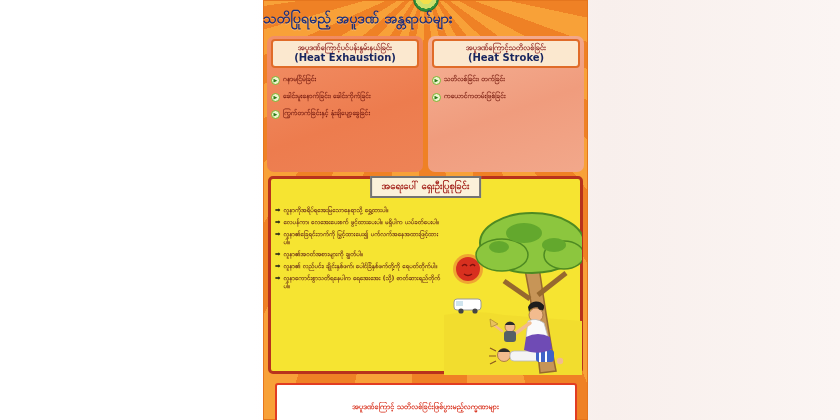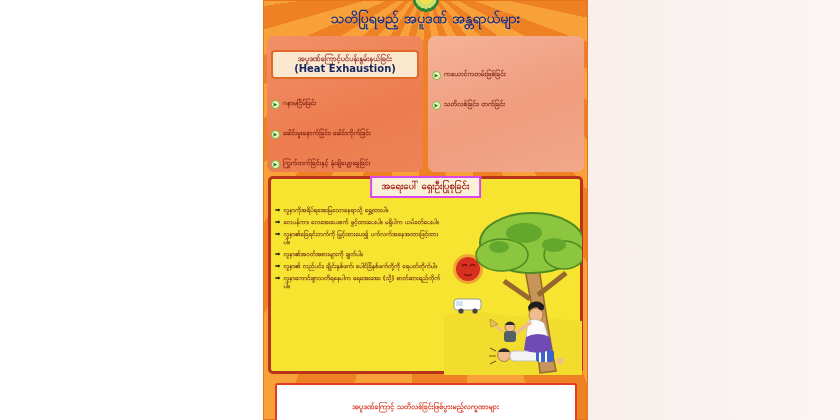--- a/index.html
+++ b/index.html
@@ -10,44 +10,44 @@
   .poster { position:absolute; left:263px; top:0; width:325px; height:420px; overflow:hidden;
     background:#ef8125;
     background-image:repeating-conic-gradient(from -90deg at 50% -4%, #f8a138 0deg 8deg, #ef8125 8deg 16deg);
     box-shadow:0 0 0 1px #e5761e inset; }
 
   .emblem { position:absolute; left:50%; top:-14px; transform:translateX(-50%);
     width:26px; height:26px; border-radius:50%;
     background:radial-gradient(circle at 50% 45%, #f4e04a 0 35%, #cfe06a 36% 60%, #2e8f3a 61% 100%);
     border:1px solid #1f6e2c; }
 
-  .title { position:absolute; top:9px; left:0; width:100%; text-align:center;
+  .title { position:absolute; top:9px; left:0; width:100%; text-align:left;
     color:#1b2f7d; font-weight:bold; font-size:14px; letter-spacing:.2px;
     text-shadow:0 1px 0 rgba(255,255,255,.25); }
 
   .cols { position:absolute; top:36px; left:4px; width:317px; height:136px;
     display:flex; gap:5px; }
-  .col { flex:1; border-radius:7px; padding:14px 4px; overflow:hidden; }
+  .col { flex:1; border-radius:7px; padding:3px 4px; overflow:hidden; }
   .col.left  { background:linear-gradient(160deg,#f29068 0%,#ed7c4e 60%,#ee8356 100%); }
   .col.right { background:linear-gradient(160deg,#f5b297 0%,#f09c7d 55%,#f2a88b 100%); }
   .col-head { background:#fbe8cf; border:2px solid #e06b28; border-radius:4px;
     text-align:center; color:#8c1f1c; font-weight:bold; padding:2px 1px; margin-bottom:3px; }
   .col-head .mm { font-size:7.5px; line-height:1.25; display:block; }
   .col-head .en { font-size:10px; line-height:1.2; display:block; color:#17255f; }
   .sym-list { list-style:none; }
   .sym-list li { display:flex; align-items:flex-start; gap:3px;
-    color:#7c1f12; font-weight:bold; font-size:6.8px; line-height:1.35; margin:20px 0; }
+    color:#7c1f12; font-weight:bold; font-size:6.8px; line-height:1.35; margin:7px 0; }
   .play-bullet { flex:0 0 auto; width:9px; height:9px; border-radius:50%;
     background:#eef6cf; border:1px solid #7bb32f; color:#2e7d1a; font-size:5px;
     display:flex; align-items:center; justify-content:center; line-height:1; margin-top:1px; }
 
   .firstaid { position:absolute; top:176px; left:5px; width:315px; height:198px;
     background:#f6e431; border:3px solid #b8321c; border-radius:5px; }
   .fa-banner { position:absolute; top:-3px; left:50%; transform:translateX(-50%);
-    background:#fbf1d9; border:2px solid #d946ef; color:#a01a14; font-weight:bold;
+    background:#fbf1d9; border:2px solid #737373; color:#a01a14; font-weight:bold;
     font-size:9.5px; padding:2px 10px; white-space:nowrap; }
   .fa-body { position:absolute; top:24px; left:4px; right:3px; bottom:2px; display:flex; }
   .fa-list { list-style:none; width:56%; padding-right:2px; }
   .fa-list li { display:flex; align-items:flex-start; gap:3px;
     color:#6e3217; font-weight:bold; font-size:6.2px; line-height:1.4; margin:3px 0; }
   .arrow-bullet { flex:0 0 auto; color:#171717; font-size:6.5px; line-height:1.2; margin-top:1px; }
   .fa-art { width:44%; position:relative; }
 
   .footer-note { position:absolute; top:383px; left:50%; transform:translateX(-50%);
     width:302px; background:#ffffff; border:2px solid #e23c22; border-radius:3px;
@@ -79,28 +79,32 @@
             <span>ခေါင်းမူးနောက်ခြင်း၊ ခေါင်းကိုက်ခြင်း</span>
           </li>
         <li>
             <span class="play-bullet">▶</span>
             <span>ကြွက်တက်ခြင်းနှင့် နုံးချိပျော့ခွေခြင်း</span>
           </li>
       </ul>
     </div>
 
     <div class="col right">
+      <div class="col-head">
+        <span class="mm">အပူဒဏ်ကြောင့်သတိလစ်ခြင်း</span>
+        <span class="en">(Heat Stroke)</span>
+      </div>
       <ul class="sym-list">
         <li>
             <span class="play-bullet">▶</span>
+            <span>သတိလစ်ခြင်း၊ တက်ခြင်း</span>
+          </li>
+        <li>
+            <span class="play-bullet">▶</span>
             <span>ကယောင်ကတမ်းဖြစ်ခြင်း</span>
-          </li>
-        <li>
-            <span class="play-bullet">▶</span>
-            <span>သတိလစ်ခြင်း၊ တက်ခြင်း</span>
           </li>
       </ul>
     </div>
   </div>
 
   <div class="firstaid">
     <div class="fa-banner">အရေးပေါ် ရှေးဦးပြုစုခြင်း</div>
     <div class="fa-body">
       <ul class="fa-list">
         <li>

